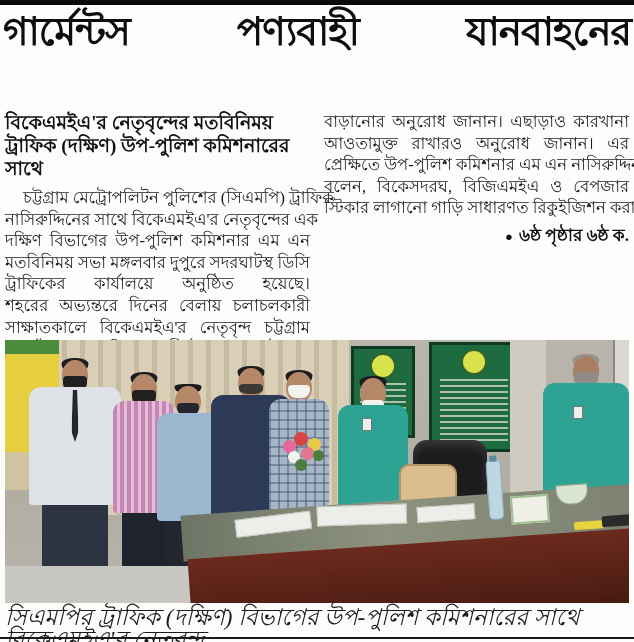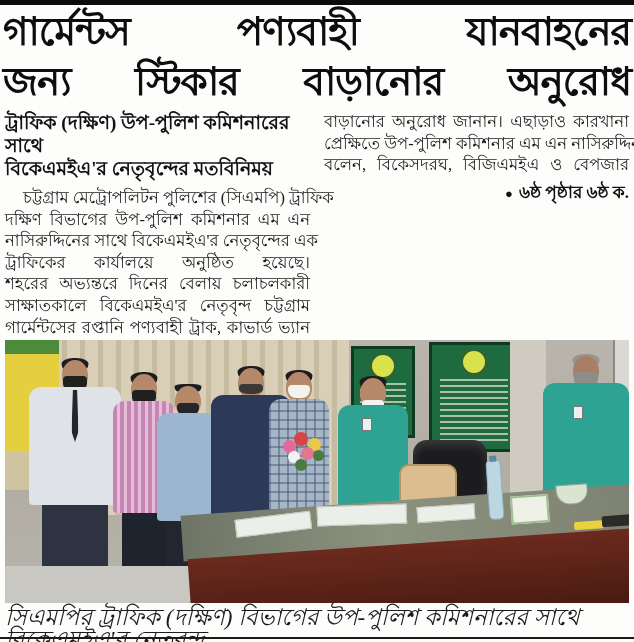--- a/index.html
+++ b/index.html
@@ -82,41 +82,43 @@
            font-size:23px;line-height:22px;color:#1b1b1b;}
 </style>
 </head>
 <body>
 
 <div class="clip">
   <div class="top-rule"></div>
 
   <div class="headline">
     <span class="hl">গার্মেন্টস পণ্যবাহী যানবাহনের</span>
-    <span class="hl">জন্য স্টিকার বাড়ানোর অনুরোধ</span>
   </div>
 
   <div class="columns">
     <div class="col">
       <div class="subhead">
+        <span class="sh">বিকেএমইএ'র নেতৃবৃন্দের মতবিনিময়</span>
         <span class="sh">ট্রাফিক (দক্ষিণ) উপ-পুলিশ কমিশনারের সাথে</span>
-        <span class="sh">বিকেএমইএ'র নেতৃবৃন্দের মতবিনিময়</span>
       </div>
       <span class="bodyline indent">চট্টগ্রাম মেট্রোপলিটন পুলিশের (সিএমপি) ট্রাফিক</span>
+      <span class="bodyline">নাসিরুদ্দিনের সাথে বিকেএমইএ'র নেতৃবৃন্দের এক</span>
       <span class="bodyline">দক্ষিণ বিভাগের উপ-পুলিশ কমিশনার এম এন</span>
-      <span class="bodyline">নাসিরুদ্দিনের সাথে বিকেএমইএ'র নেতৃবৃন্দের এক</span>
+      <span class="bodyline">মতবিনিময় সভা মঙ্গলবার দুপুরে সদরঘাটস্থ ডিসি</span>
       <span class="bodyline">ট্রাফিকের কার্যালয়ে অনুষ্ঠিত হয়েছে।</span>
       <span class="bodyline">শহরের অভ্যন্তরে দিনের বেলায় চলাচলকারী</span>
       <span class="bodyline">সাক্ষাতকালে বিকেএমইএ'র নেতৃবৃন্দ চট্টগ্রাম</span>
       <span class="bodyline">গার্মেন্টসের রপ্তানি পণ্যবাহী ট্রাক, কাভার্ড ভ্যান</span>
     </div>
     <div class="col">
       <span class="bodyline">বাড়ানোর অনুরোধ জানান। এছাড়াও কারখানা</span>
+      <span class="bodyline">আওতামুক্ত রাখারও অনুরোধ জানান। এর</span>
       <span class="bodyline">প্রেক্ষিতে উপ-পুলিশ কমিশনার এম এন নাসিরুদ্দিন</span>
       <span class="bodyline">বলেন, বিকেসদরঘ, বিজিএমইএ ও বেপজার</span>
+      <span class="bodyline">স্টিকার লাগানো গাড়ি সাধারণত রিকুইজিশন করা</span>
       <div class="jump">
         <span class="bullet">●</span><span>৬ষ্ঠ পৃষ্ঠার ৬ষ্ঠ ক.</span>
       </div>
     </div>
   </div>
 
   <div class="photo">
     <div class="curtain"></div>
     <div class="map-poster" style="background:linear-gradient(180deg,#4c8a3c 0 14px,#e5cf3e 14px 75%,#cfc3a0 75%);"></div>
 

